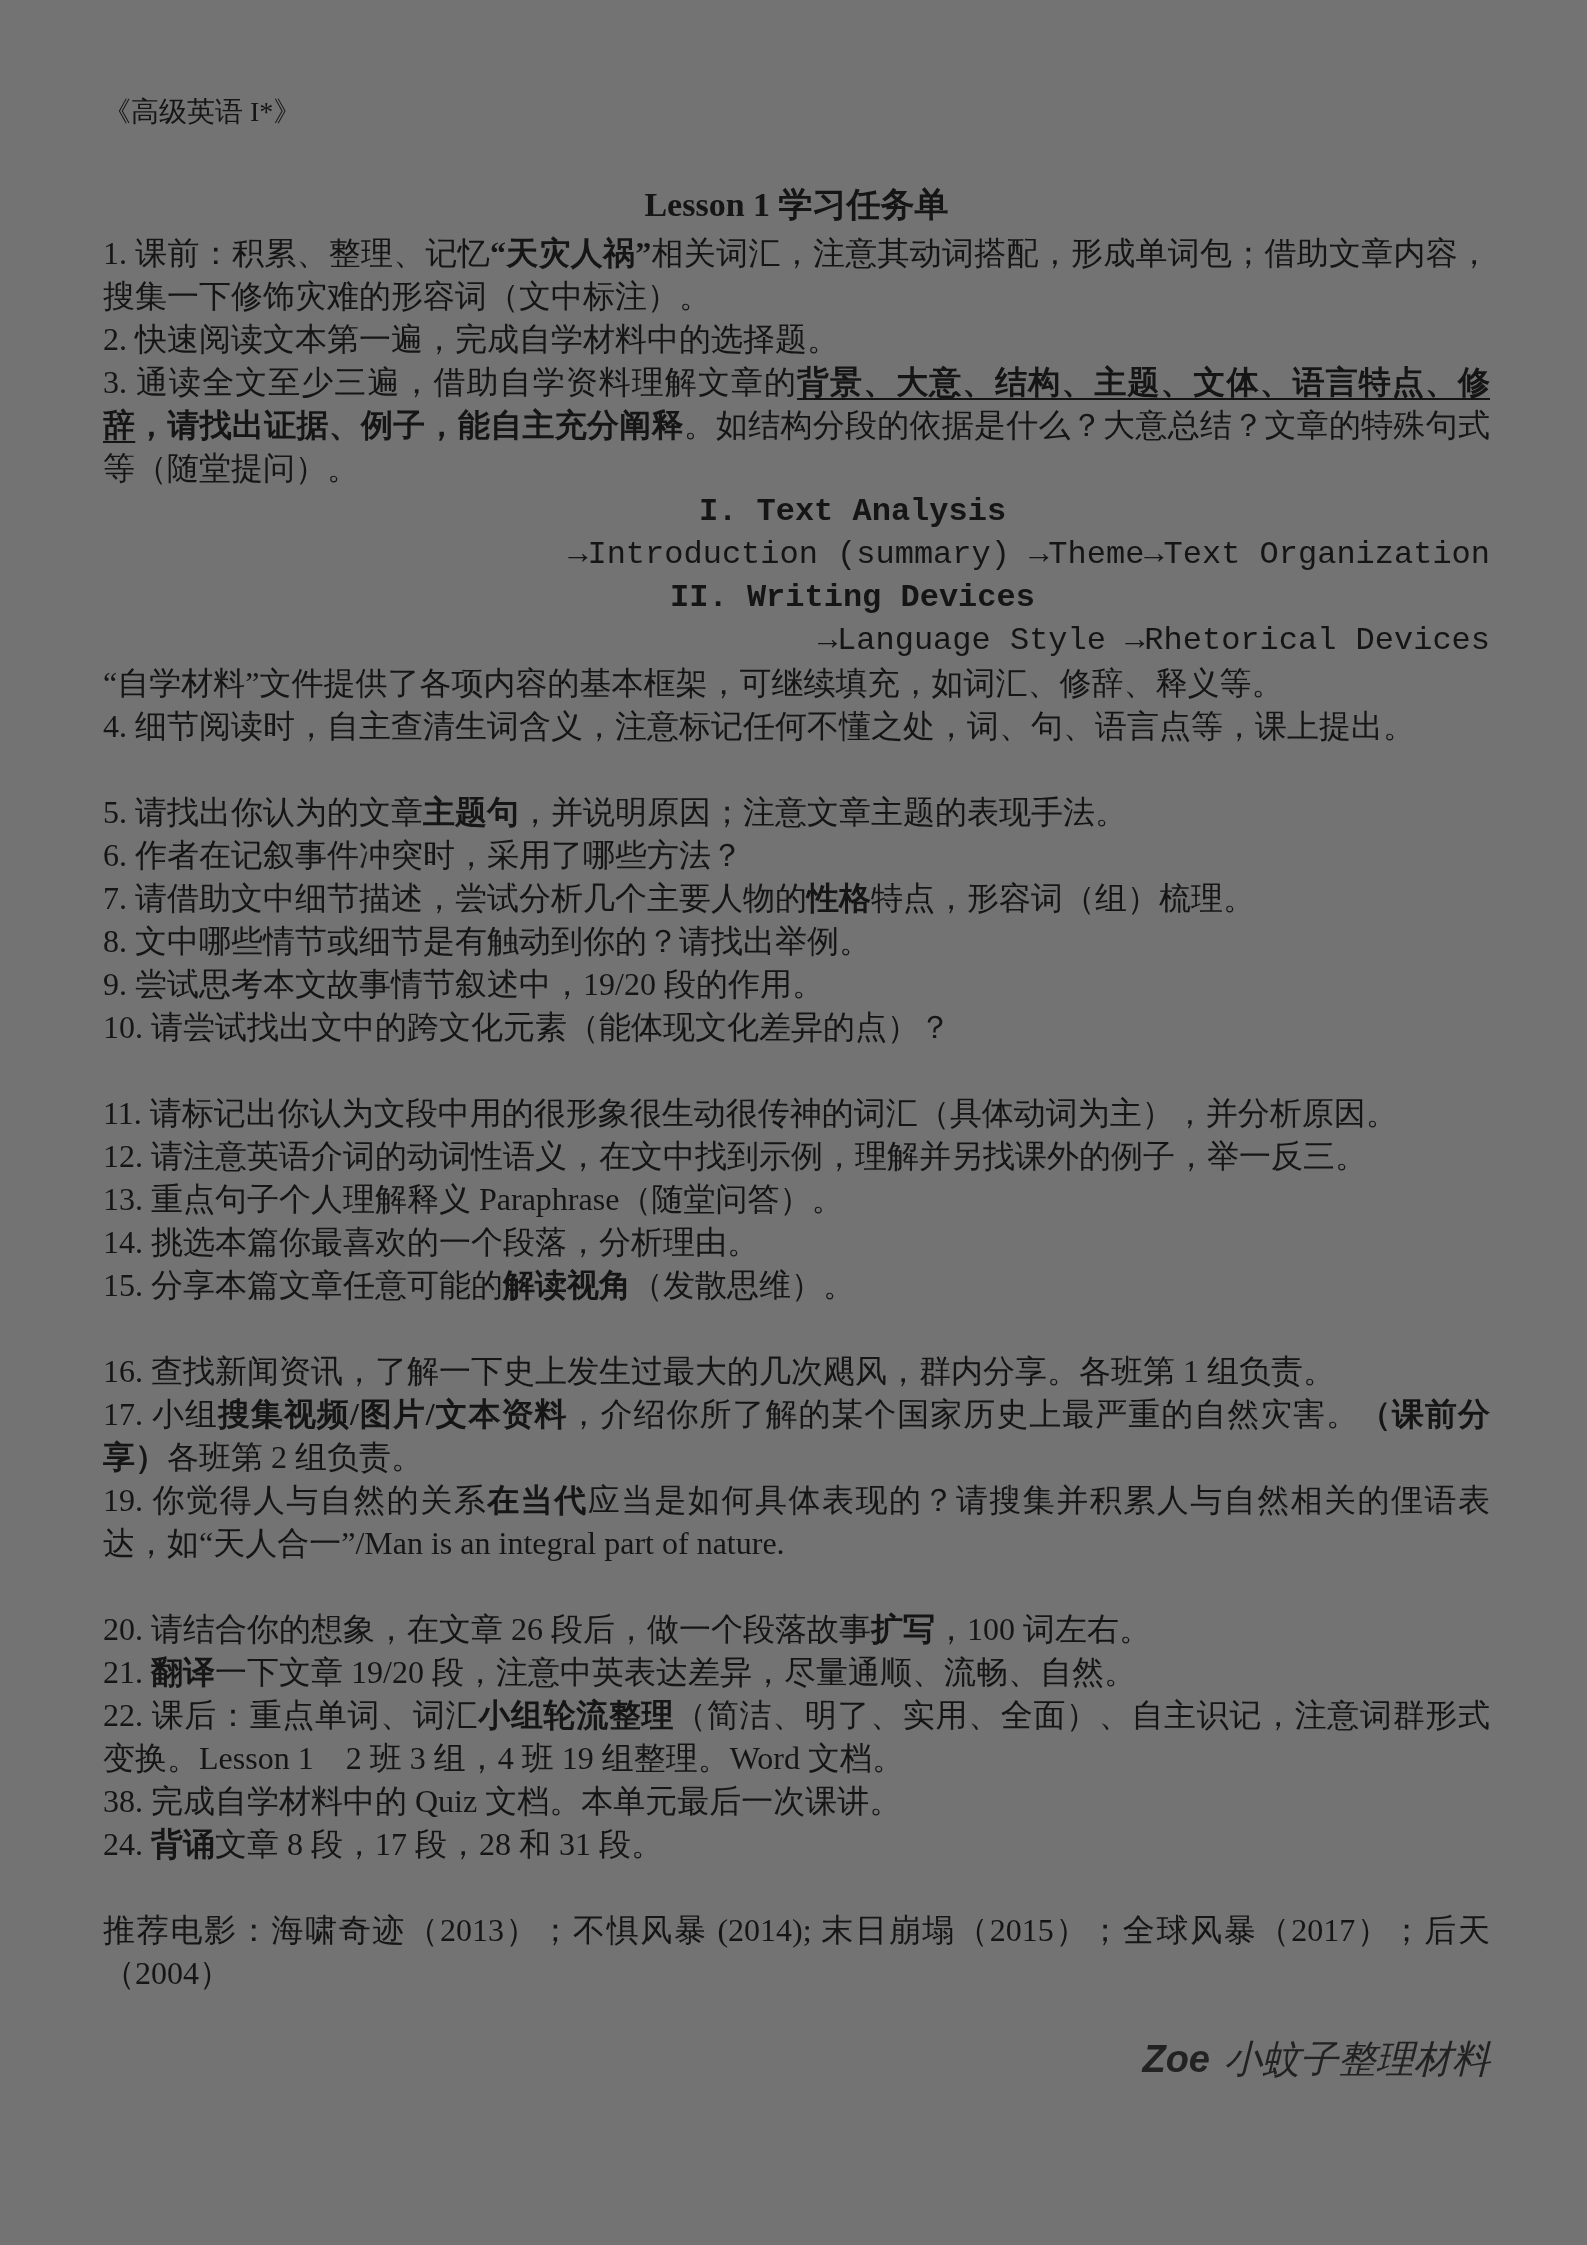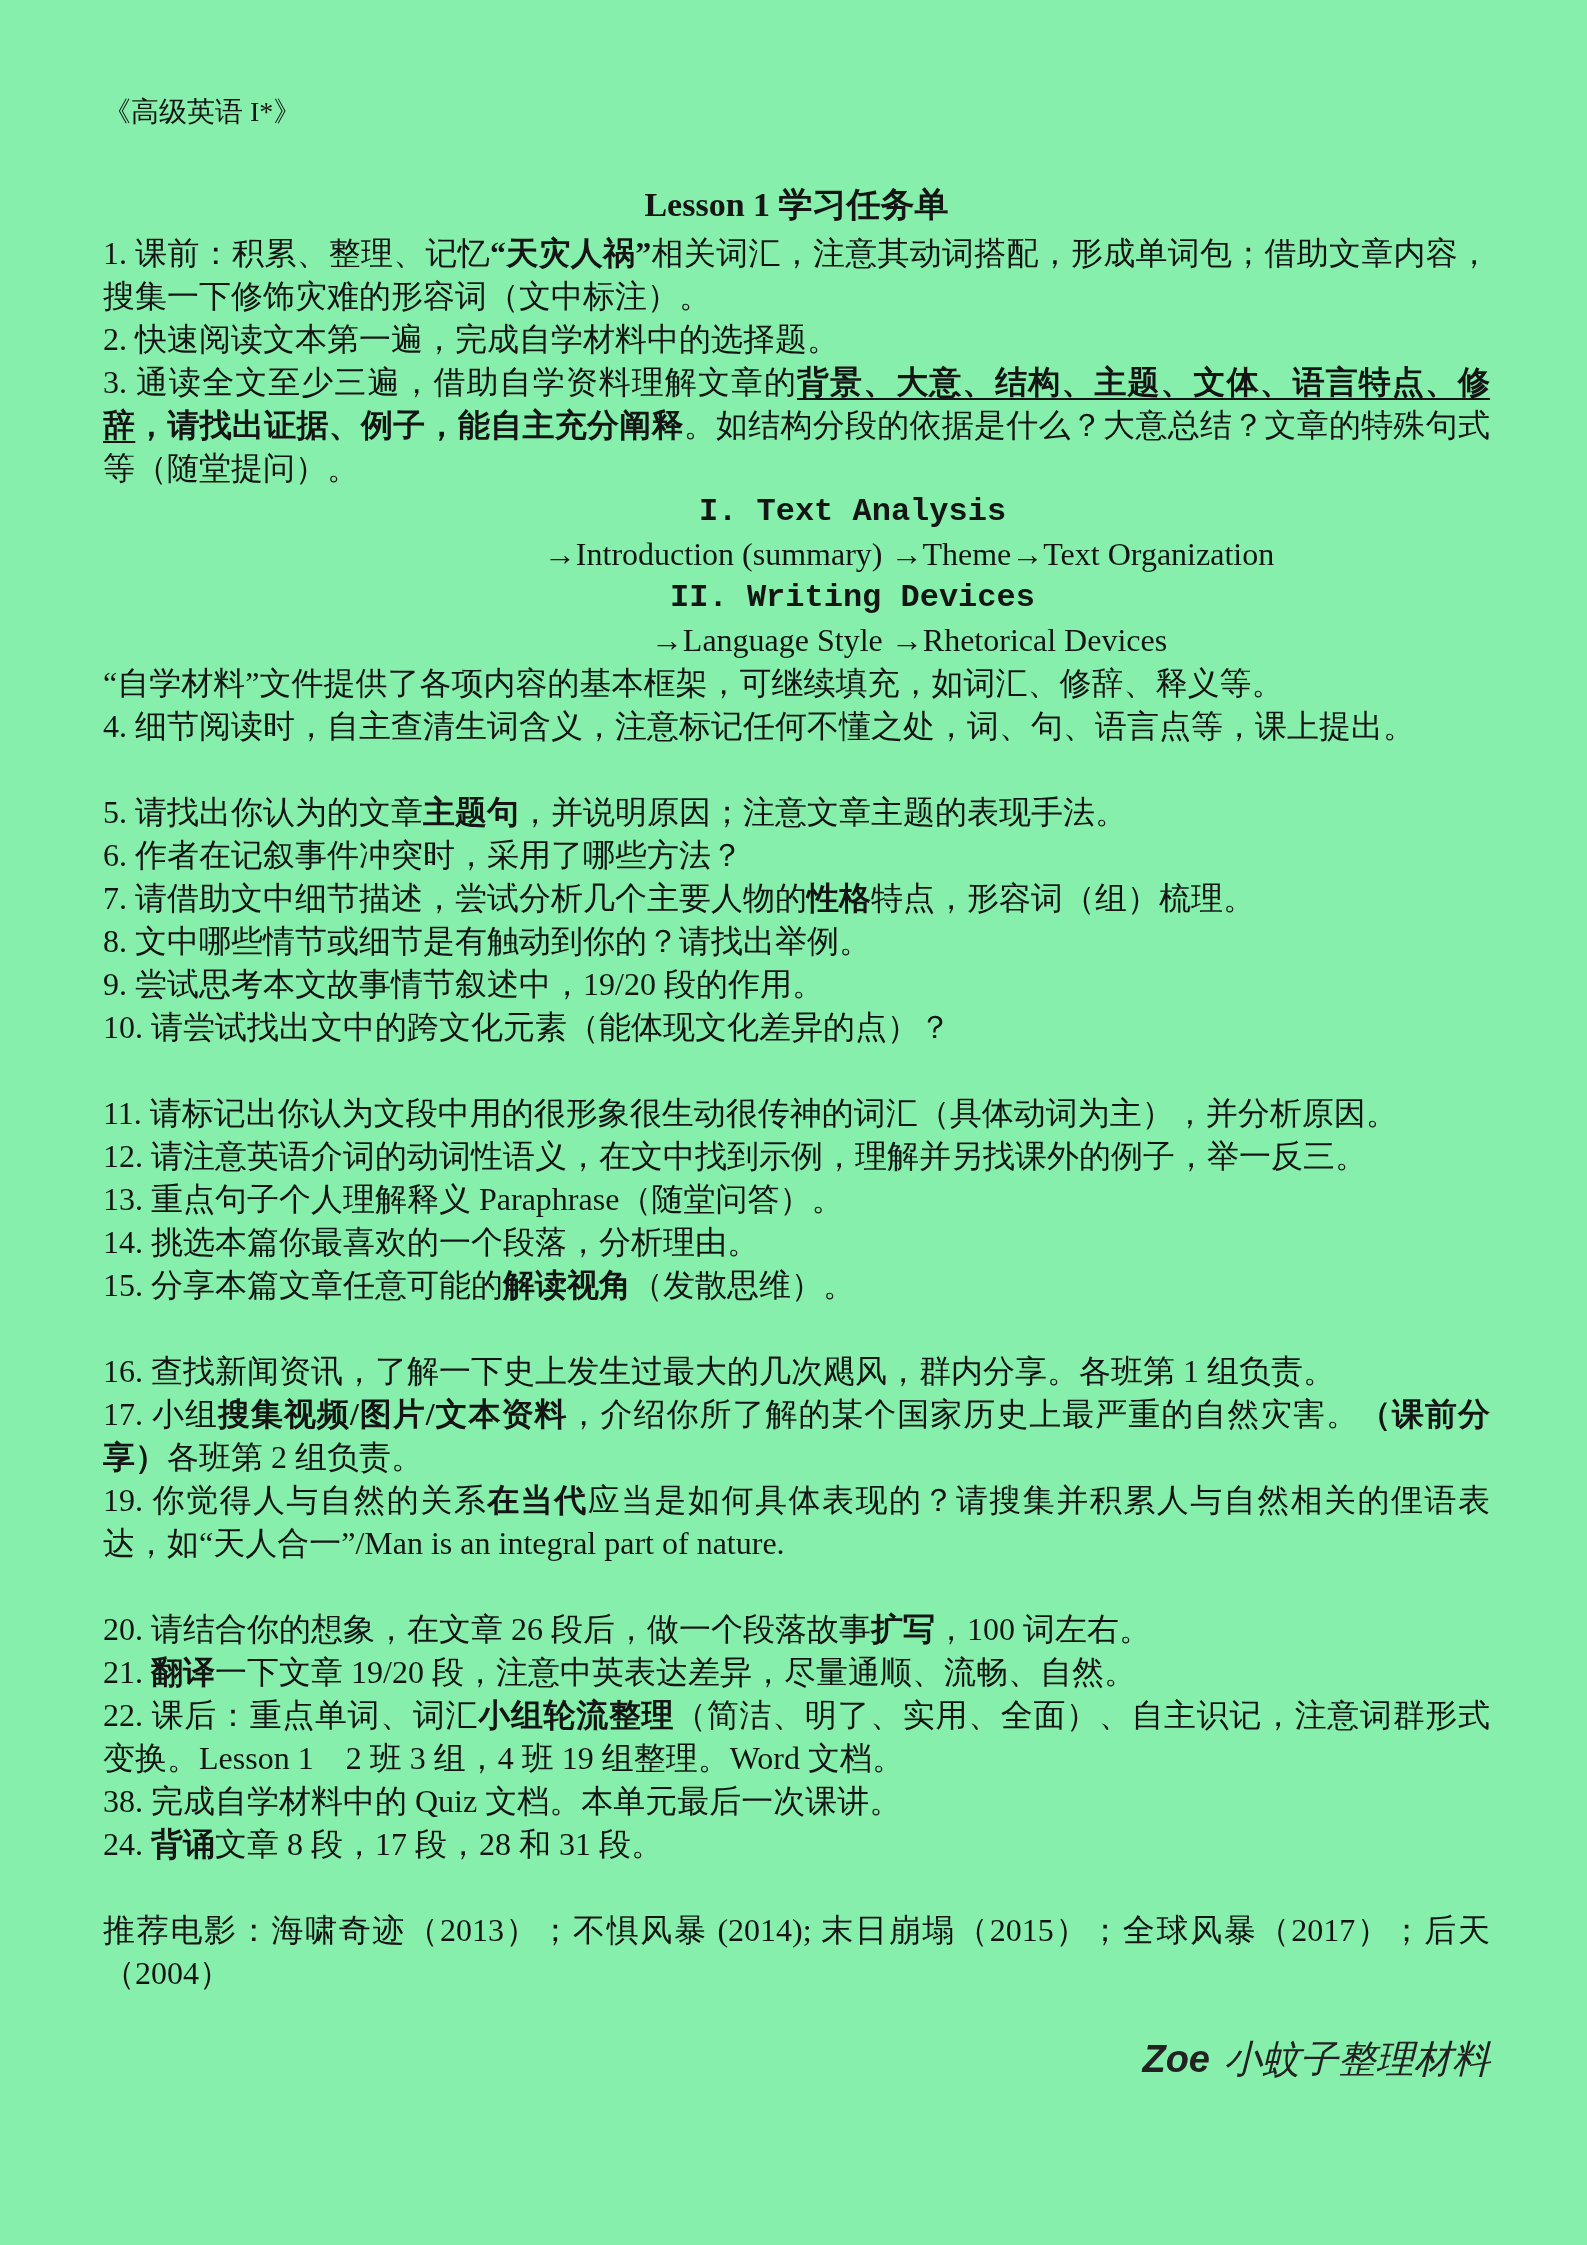--- a/index.html
+++ b/index.html
@@ -5,21 +5,21 @@
   html, body {
     margin: 0;
     padding: 0;
     background: #ffffff;
   }
   .page {
     position: relative;
     box-sizing: border-box;
     width: 1587px;
     height: 2245px;
-    background: #86efac;
+    background: #737373;
     padding: 90px 97px 0 103px;
     font-family: "Liberation Serif", "DejaVu Serif", serif;
     font-size: 32px;
     line-height: 43px;
     color: #151515;
     overflow: hidden;
   }
   .course-label {
     font-size: 28px;
     line-height: 43px;
@@ -43,21 +43,22 @@
     margin-top: 43px;
   }
   p.para.indent-1 {
     padding-left: 112px;
     text-align: center;
     font-weight: bold;
     font-family: Liberation Mono, monospace;
   }
   p.para.indent-2 {
     padding-left: 225px;
-    text-align: center;
+    text-align: right;
+    font-family: Liberation Mono, monospace;
   }
   span.b { font-weight: bold; }
   span.u {
     text-decoration: underline;
     text-underline-offset: 5px;
     text-decoration-thickness: 2px;
   }
   .footer {
     margin-top: 43px;
     text-align: right;

